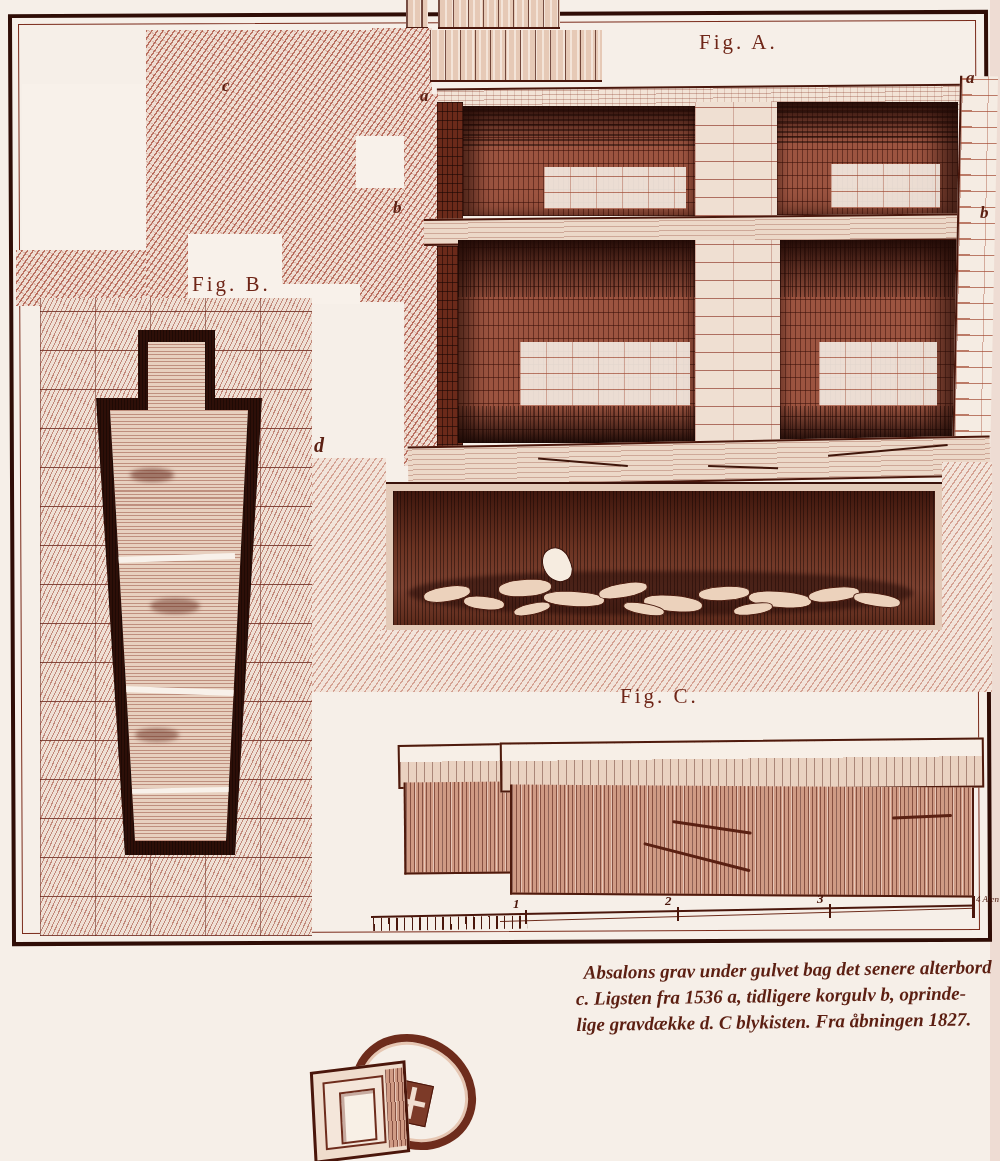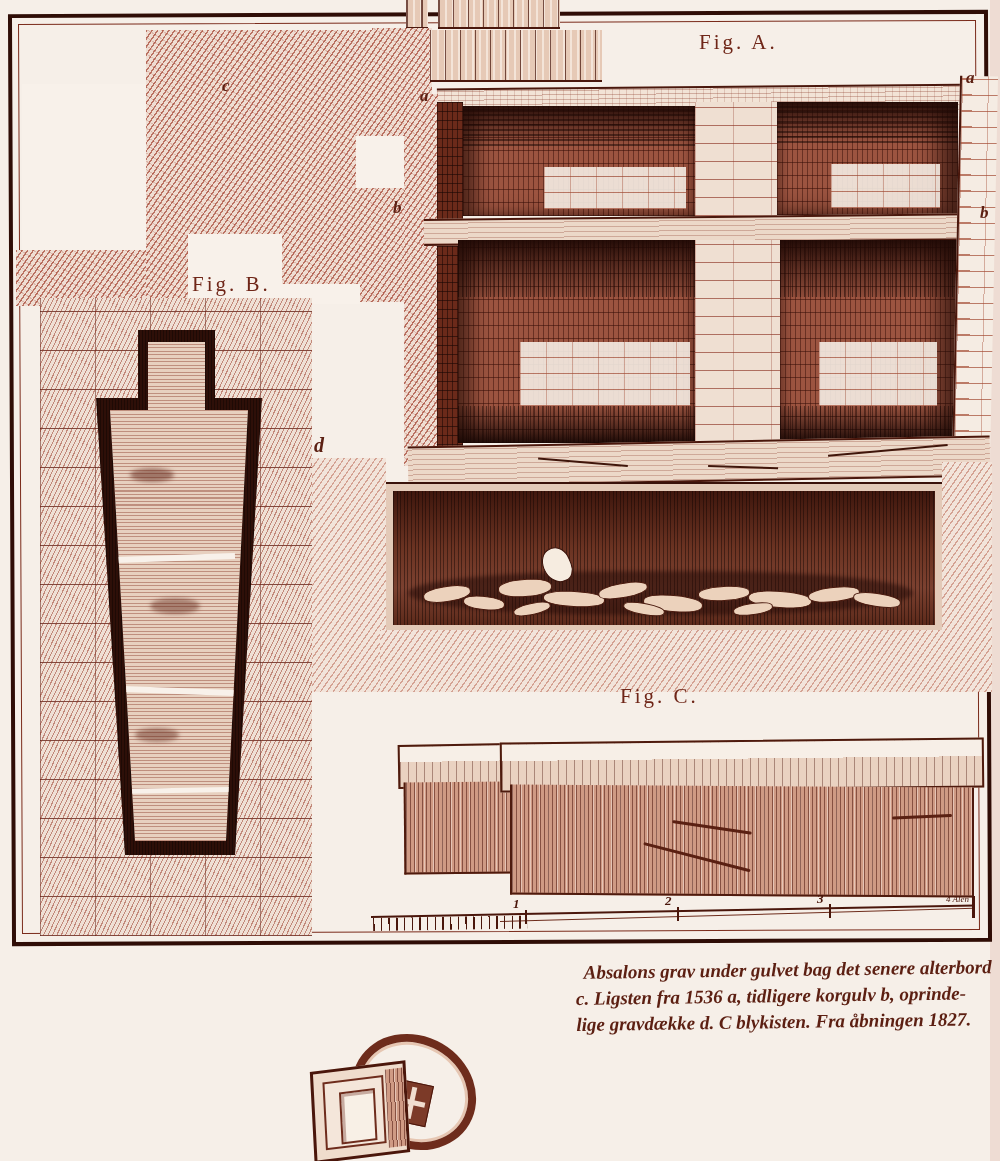--- a/index.html
+++ b/index.html
@@ -193,21 +193,21 @@
     <div class="abs" style="left:500px;top:921px;width:474px;height:1px;background:#6e2c1c;transform:rotate(-1.6deg);transform-origin:left center;"></div>
     <div class="abs" style="left:373px;top:918px;width:154px;height:13px;transform:rotate(-0.9deg);transform-origin:left top;
                 background-image:repeating-linear-gradient(90deg,#4a160b 0 1.4px, transparent 1.4px 7.7px);"></div>
     <div class="abs" style="left:525px;top:910px;width:2px;height:14px;background:#4a160b;"></div>
     <div class="abs" style="left:677px;top:907px;width:2px;height:14px;background:#4a160b;"></div>
     <div class="abs" style="left:829px;top:904px;width:2px;height:14px;background:#4a160b;"></div>
     <div class="abs" style="left:972px;top:896px;width:2.5px;height:22px;background:#4a160b;"></div>
     <div class="abs scalenum" style="left:513px;top:896px;">1</div>
     <div class="abs scalenum" style="left:665px;top:893px;">2</div>
     <div class="abs scalenum" style="left:817px;top:891px;">3</div>
-    <div class="abs scaleunit" style="left:946px;top:894px;">4 Alen</div>
+    <div class="abs scaleunit" style="left:976px;top:894px;">4 Alen</div>
   </div>
 
   <div class="abs caption" style="left:576px;top:957px;width:424px;transform:rotate(-0.8deg);">
     <div style="margin-left:8px;">Absalons grav under gulvet bag det senere alterbord</div>
     <div>c. Ligsten fra 1536 a, tidligere korgulv b, oprinde-</div>
     <div>lige gravdække d. C blykisten. Fra åbningen 1827.</div>
   </div>
 
   <div class="abs" style="left:298px;top:1030px;width:180px;height:131px;">
     <div class="abs" style="left:52px;top:6px;width:112px;height:96px;border:8px solid #6e2c1c;border-radius:50%;

